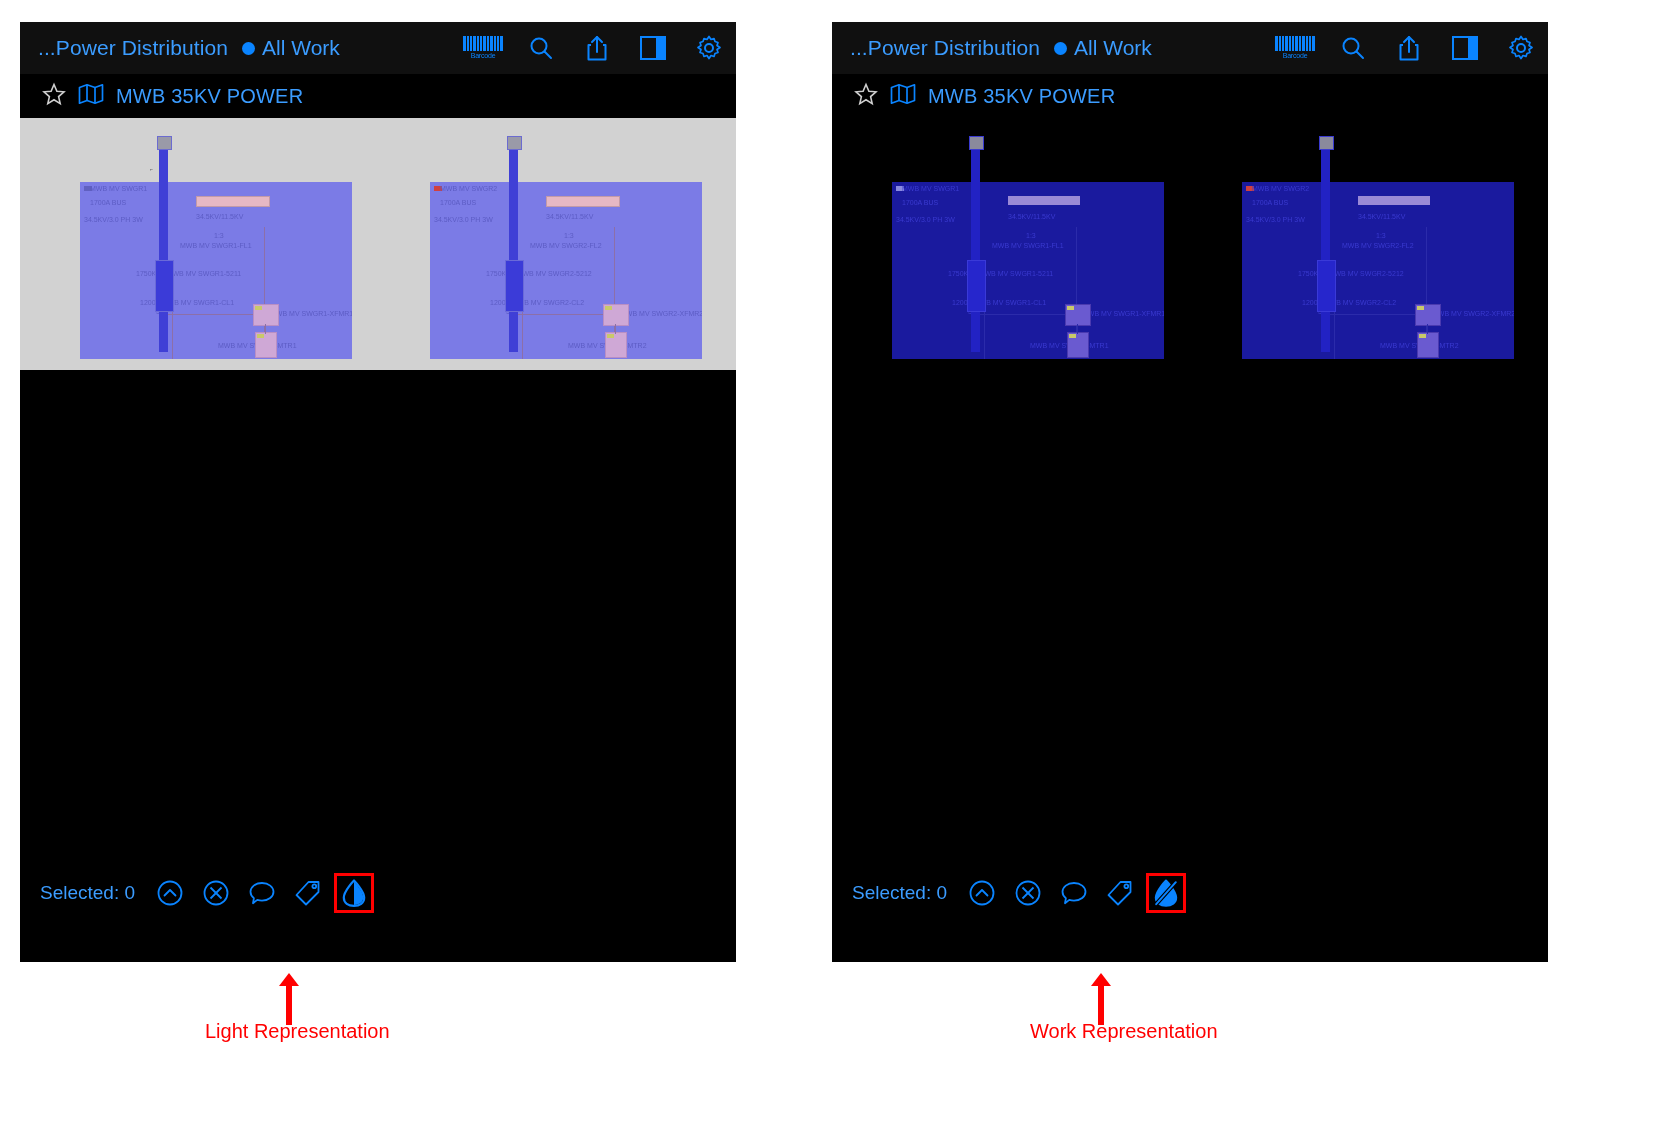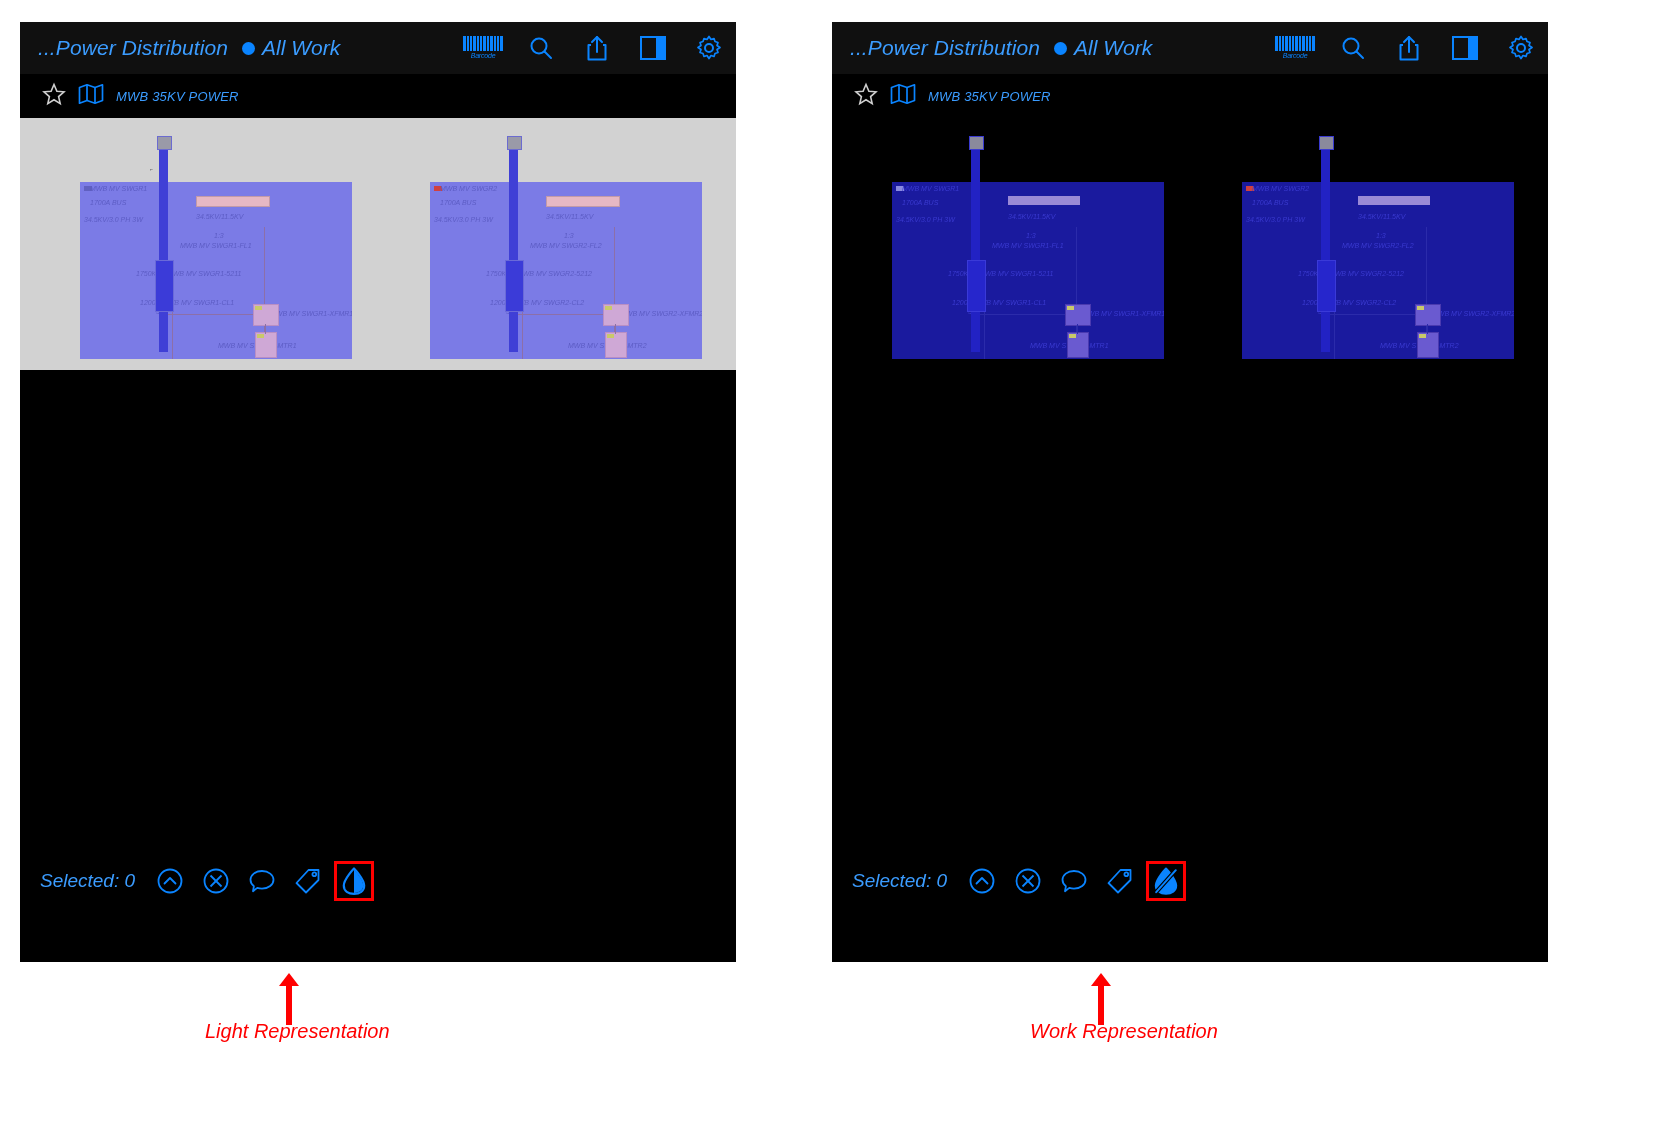--- a/index.html
+++ b/index.html
@@ -2,21 +2,21 @@
 <html><head>
 <meta charset="utf-8">
 <style>
   html, body {
     margin: 0; padding: 0;
     width: 1678px; height: 1132px;
     background: #ffffff;
     font-family: "Liberation Sans", sans-serif;
     overflow: hidden;
   }
-  .stage { position: relative; width: 1678px; height: 1132px; background:#fff;font-style:italic; }
+  .stage { position: relative; width: 1678px; height: 1132px; background:#fff; }
 
   
   .panel {
     position: absolute;
     width: 716px;
     height: 940px;
     background: #000000;
     overflow: hidden;
   }
   .panel.left  { left: 20px;  top: 22px; }
@@ -71,21 +71,21 @@
   
   .docbar {
     height: 44px;
     background: #000;
     display: flex; align-items: center;
     padding-left: 22px;
     gap: 12px;
   }
   .doc-title {
     color: #3b9cff;
-    font-size: 13px;
+    font-size: 20px;
     letter-spacing: .2px;
     white-space: nowrap;
   }
 
   
   .content {
     position: relative;
     height: 802px;
     background: #000;
   }
@@ -170,21 +170,21 @@
   }
   .dwg.light .corner-mark { background:#6060c0; }
   .dwg.dark  .corner-mark { background:#8a8ae0; }
   .corner-mark.red { background:#d04040 !important; }
 
   .tick { position:absolute; font-size:5px; }
 
   
   .bottombar {
     position: absolute;
-    left: 0; right: 0; bottom: 16px;
+    left: 0; right: 0; bottom: 4px;
     height: 46px;
     background: #000;
     display: flex;
     align-items: center;
     padding-left: 20px;
     gap: 16px;
   }
   .selected-label {
     color: #3b9cff;
     font-size: 19px;

